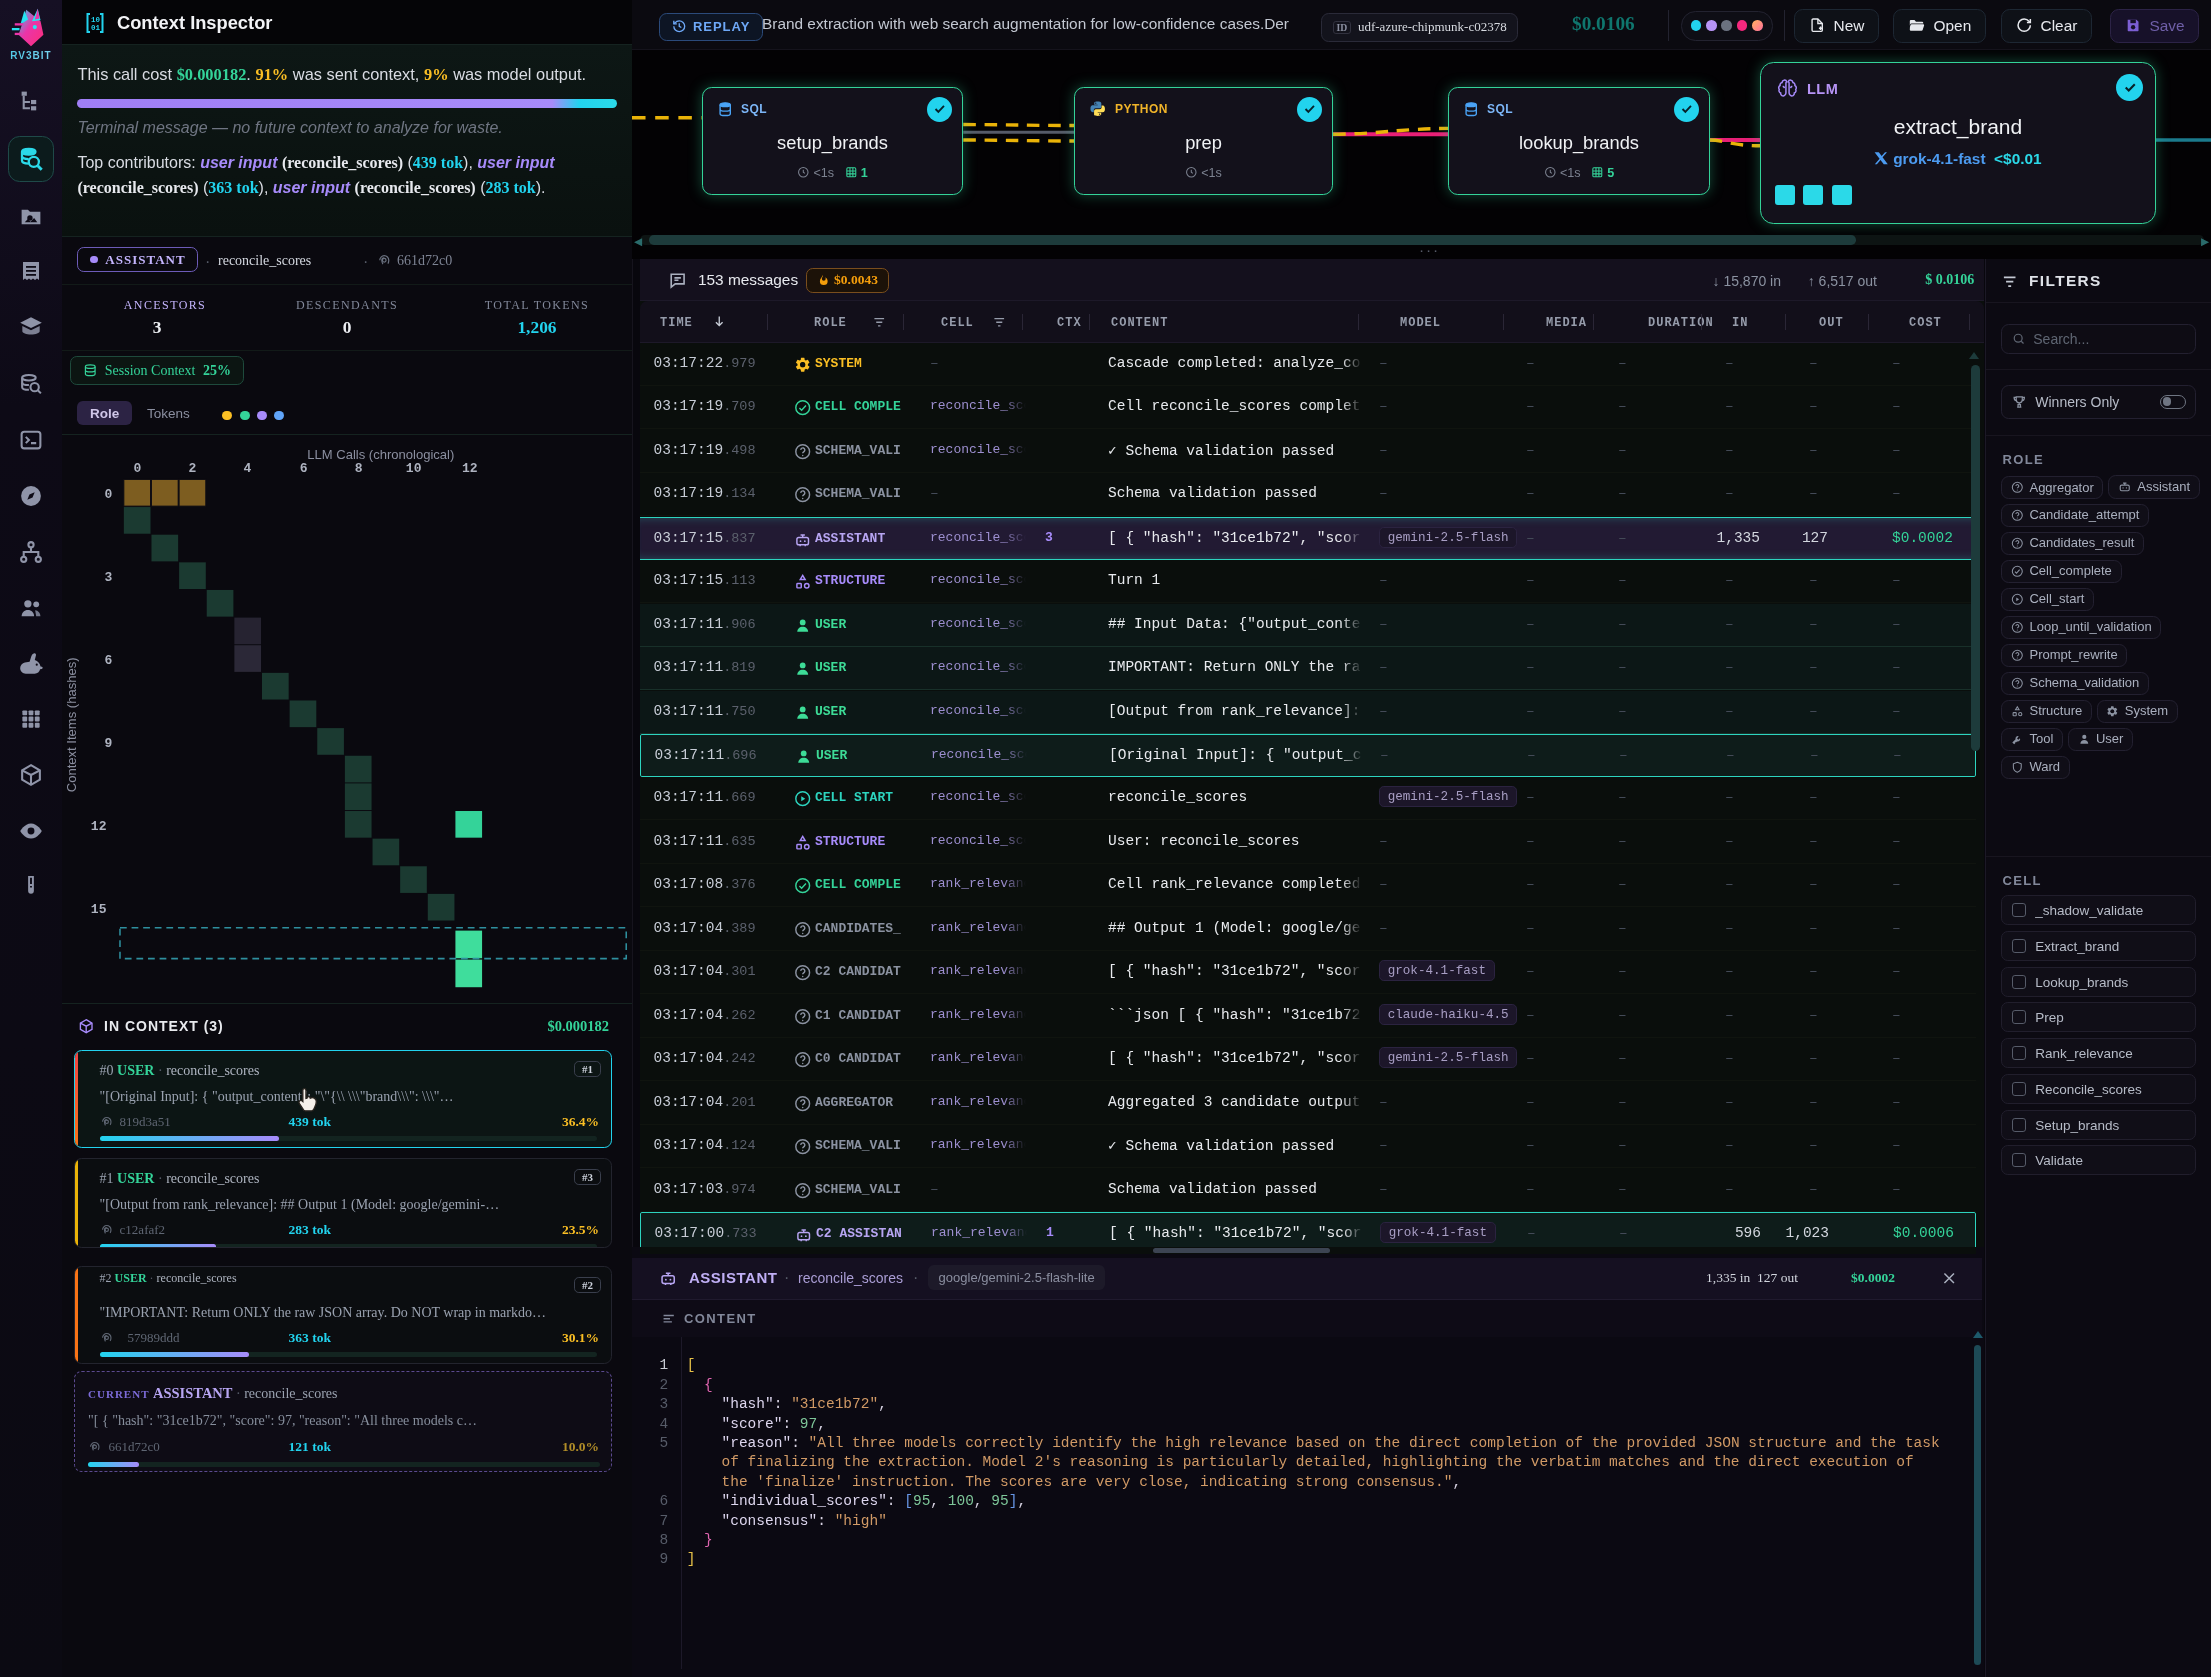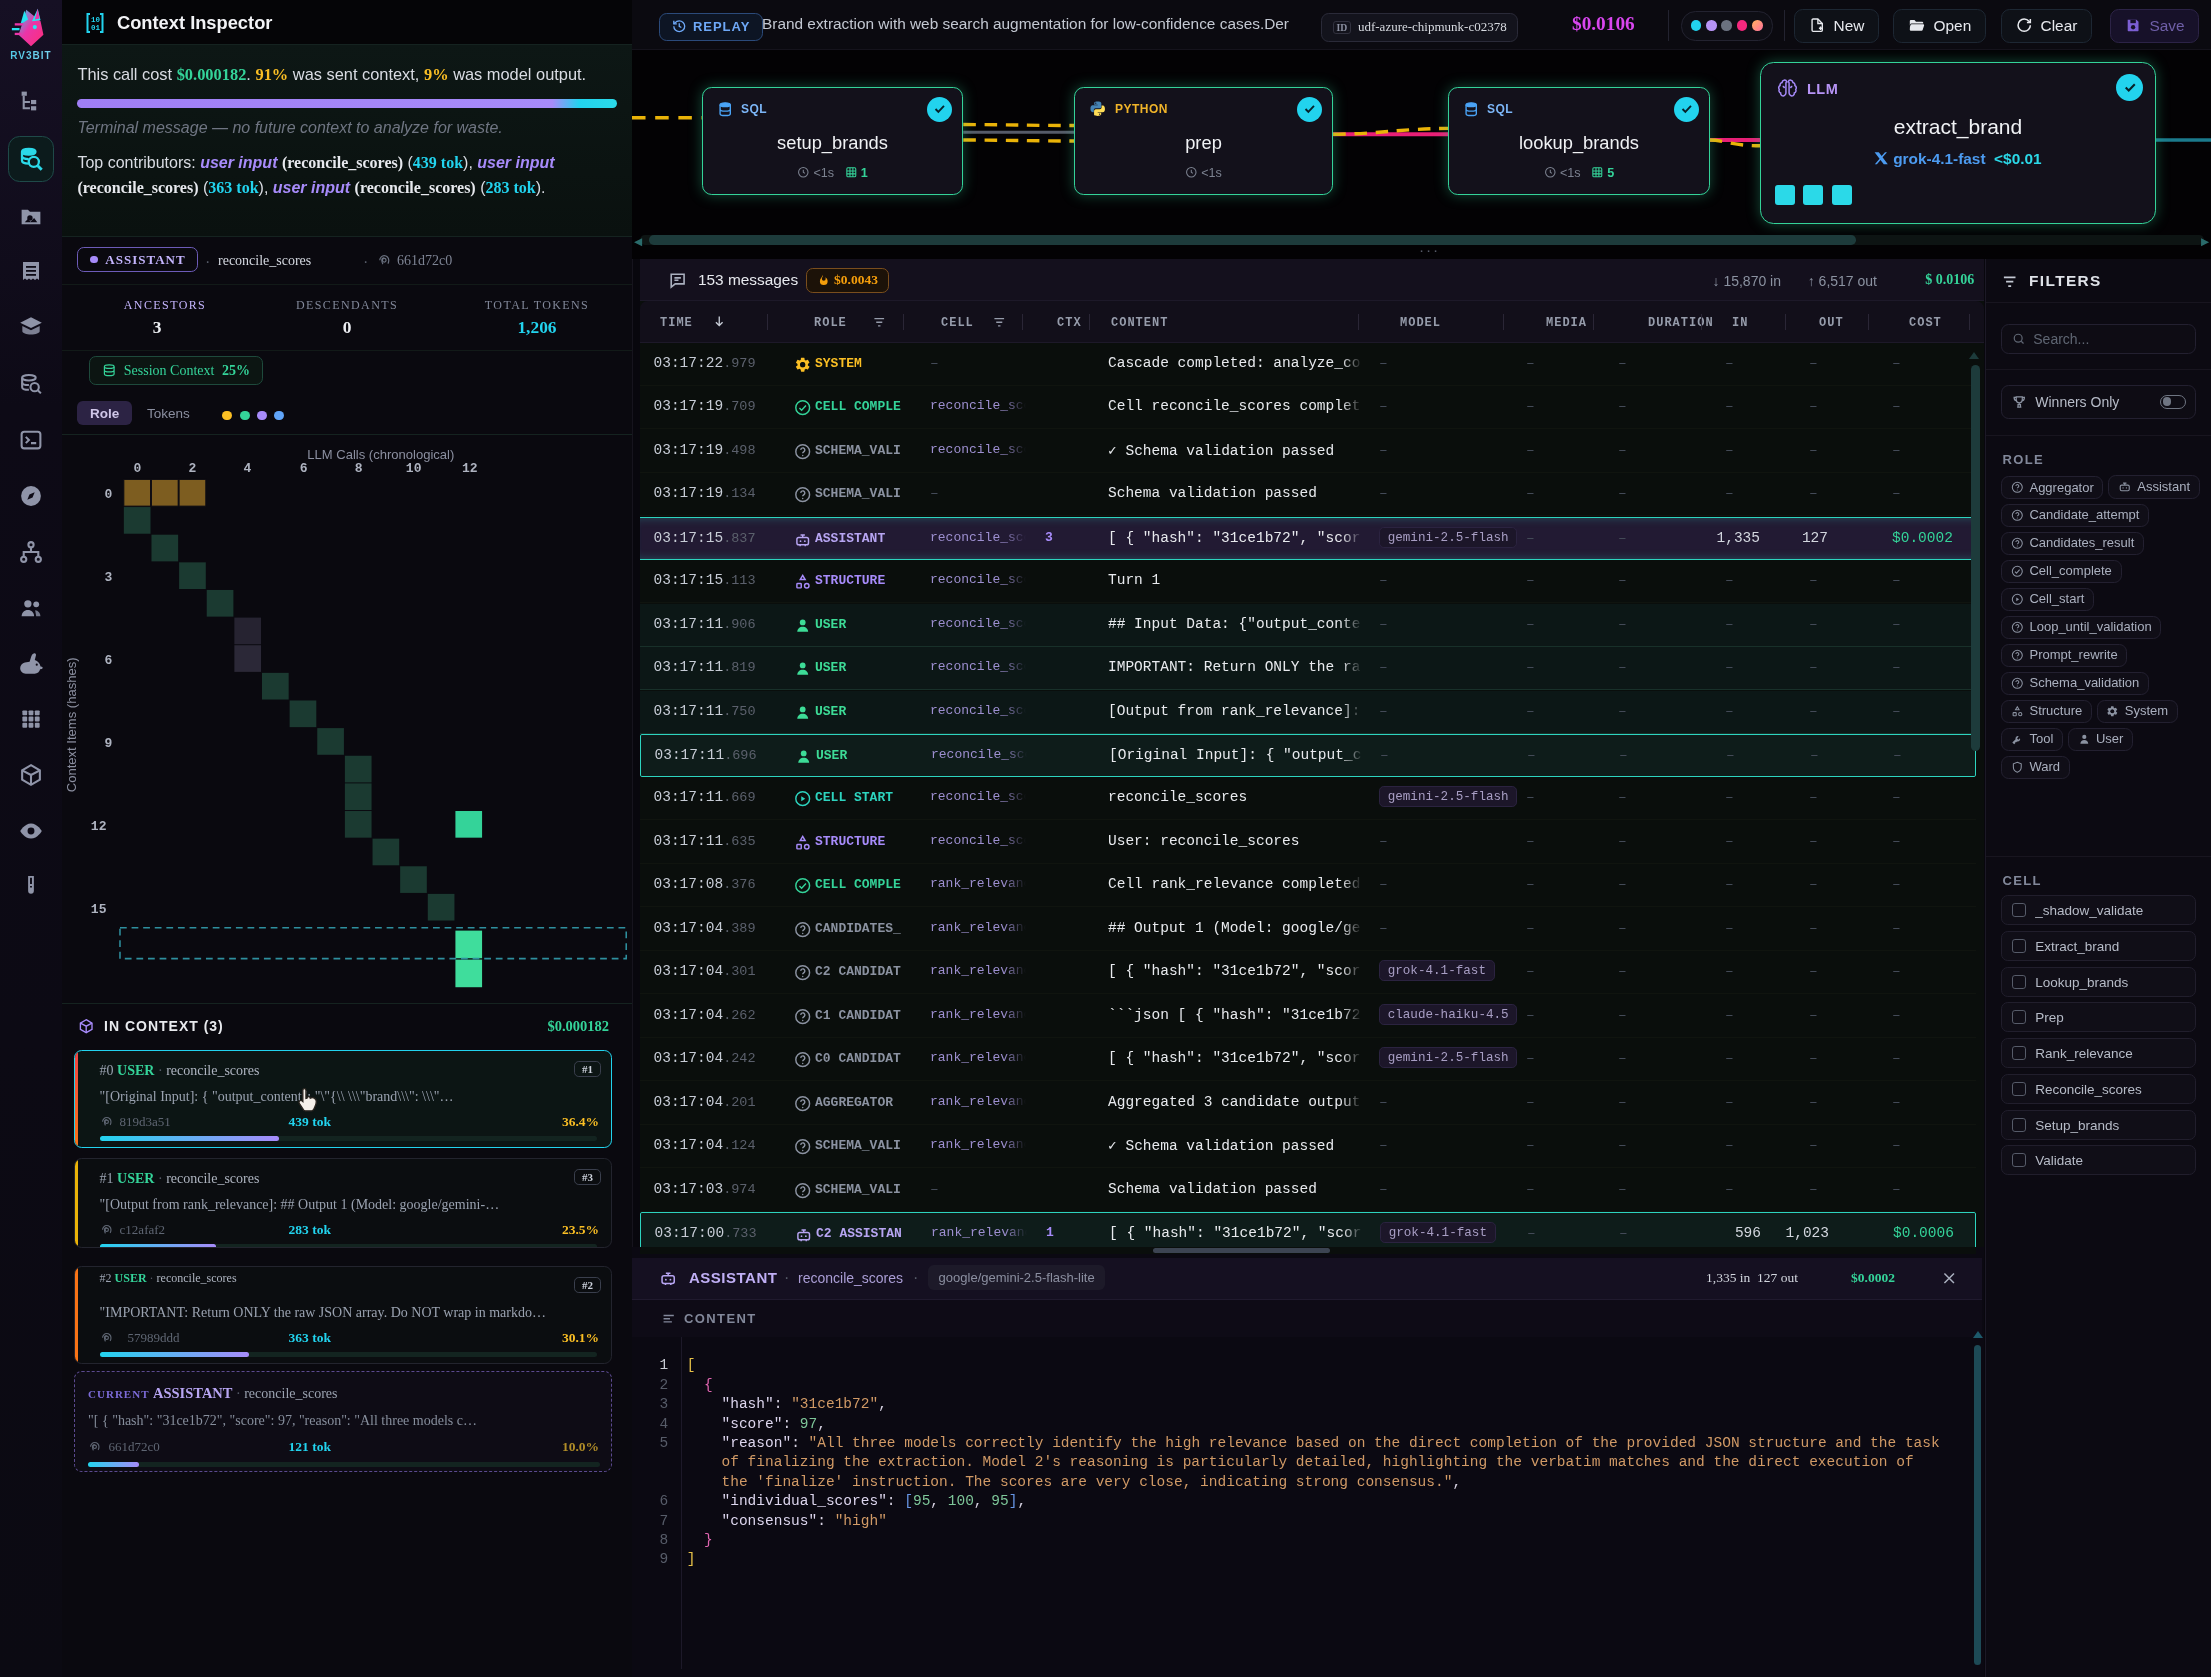--- a/index.html
+++ b/index.html
@@ -235,21 +235,21 @@
   </div>
   <div id="lp-stats" class="mono">
     <div class="abs" style="left:8px;top:12.6px;width:190px;text-align:center;color:#c4b5fd;font-size:12px;letter-spacing:1.4px;">ANCESTORS</div>
     <div class="abs" style="left:190px;top:12.6px;width:190px;text-align:center;color:#82889a;font-size:12px;letter-spacing:1.4px;">DESCENDANTS</div>
     <div class="abs" style="left:380px;top:12.6px;width:190px;text-align:center;color:#82889a;font-size:12px;letter-spacing:1.4px;">TOTAL TOKENS</div>
     <div class="abs" style="left:0;top:32px;width:190px;text-align:center;color:#eceef2;font-size:17.4px;font-weight:bold;">3</div>
     <div class="abs" style="left:190px;top:32px;width:190px;text-align:center;color:#eceef2;font-size:17.4px;font-weight:bold;">0</div>
     <div class="abs" style="left:380px;top:32px;width:190px;text-align:center;color:#22d3ee;font-size:17.4px;font-weight:bold;">1,206</div>
   </div>
   <div id="lp-sess">
-    <div class="abs mono" style="left:27px;top:5.8px;border:1px solid #1e4a3c;border-radius:6.8px;background:#0c1512;padding:5.8px 11.6px;color:#34d399;font-size:14px;display:flex;align-items:center;gap:7.7px;">
+    <div class="abs mono" style="left:8px;top:5.8px;border:1px solid #1e4a3c;border-radius:6.8px;background:#0c1512;padding:5.8px 11.6px;color:#34d399;font-size:14px;display:flex;align-items:center;gap:7.7px;">
       <svg width="14.5" height="14.5" viewBox="0 0 24 24" fill="none" stroke="#34d399" stroke-width="2">
           <ellipse cx="12" cy="6" rx="8" ry="2.8"></ellipse>
           <path d="M4 6v6c0 1.5 3.6 2.8 8 2.8s8-1.3 8-2.8V6M4 12v6c0 1.5 3.6 2.8 8 2.8s8-1.3 8-2.8v-6"></path>
         </svg>
       Session Context <b>25%</b></div>
   </div>
   <div id="lp-tabs">
     <div class="abs" style="left:15.4px;top:1.9px;background:#2c2344;border-radius:5.8px;padding:4.8px 12.6px;color:#cfc6e8;font-size:13.5px;font-weight:bold;">Role</div>
     <div class="abs" style="left:85px;top:6.8px;color:#8b8fa0;font-size:13.5px;">Tokens</div>
     <span class="dot abs" style="left:160px;top:11.6px;background:#fbbf24;width:9.7px;height:9.7px;"></span>
@@ -386,21 +386,21 @@
   <div class="abs" style="left:27px;top:12.6px;height:28px;border:1px solid #2b4a7a;border-radius:7.7px;background:#0d1524;color:#6ea8f7;font-size:13px;font-weight:bold;letter-spacing:1px;display:flex;align-items:center;gap:6.8px;padding:0 11.6px;">
     <svg width="14.5" height="14.5" viewBox="0 0 24 24" fill="none" stroke="#6ea8f7" stroke-width="2.2">
         <path d="M3 12a9 9 0 109-9 9.2 9.2 0 00-7 3.3L3 8"></path>
         <path d="M3 3v5h5"></path>
         <path d="M12 7v5l3.5 2"></path>
       </svg>
     REPLAY</div>
   <div class="abs" style="left:130px;top:14.5px;font-size:15.4px;color:#c3c8d2;width:546px;white-space:nowrap;overflow:hidden;">Brand extraction with web search augmentation for low-confidence cases.Der</div>
   <div class="abs mono" style="left:689px;top:12.6px;height:29px;border:1px solid #2a2a38;border-radius:7.7px;background:#13131c;display:flex;align-items:center;gap:6.8px;padding:0 10.6px;font-size:13px;color:#d7dae0;">
     <span style="font-size:9.7px;color:#8b8fa0;border:1px solid #32323f;border-radius:2.9px;padding:0px 2.9px;font-weight:bold;">ID</span>udf-azure-chipmunk-c02378</div>
-  <div class="abs mono" style="left:940px;top:12.6px;font-size:19.3px;font-weight:bold;color:#d946ef;">$0.0106</div>
+  <div class="abs mono" style="left:940px;top:12.6px;font-size:19.3px;font-weight:bold;color:#0f766e;">$0.0106</div>
   <div class="abs" style="left:1036px;top:9.7px;width:1px;height:31px;background:#232330;"></div>
   <div class="abs" style="left:1049px;top:10.6px;height:30px;border:1px solid #232330;border-radius:14.5px;background:#0e0e15;display:flex;align-items:center;gap:4.8px;padding:0 8.7px;">
     <span class="dot" style="width:10.6px;height:10.6px;background:#22d3ee"></span>
     <span class="dot" style="width:10.6px;height:10.6px;background:#b794f6"></span>
     <span class="dot" style="width:10.6px;height:10.6px;background:#6b7280"></span>
     <span class="dot" style="width:10.6px;height:10.6px;background:#f4287d"></span>
     <span class="dot" style="width:10.6px;height:10.6px;background:linear-gradient(135deg,#ffb25e,#ff6e9e)"></span>
   </div>
   <div class="abs" style="left:1152px;top:9.7px;width:1px;height:31px;background:#232330;"></div>
   <div class="tbtn" style="left:1162px;">

